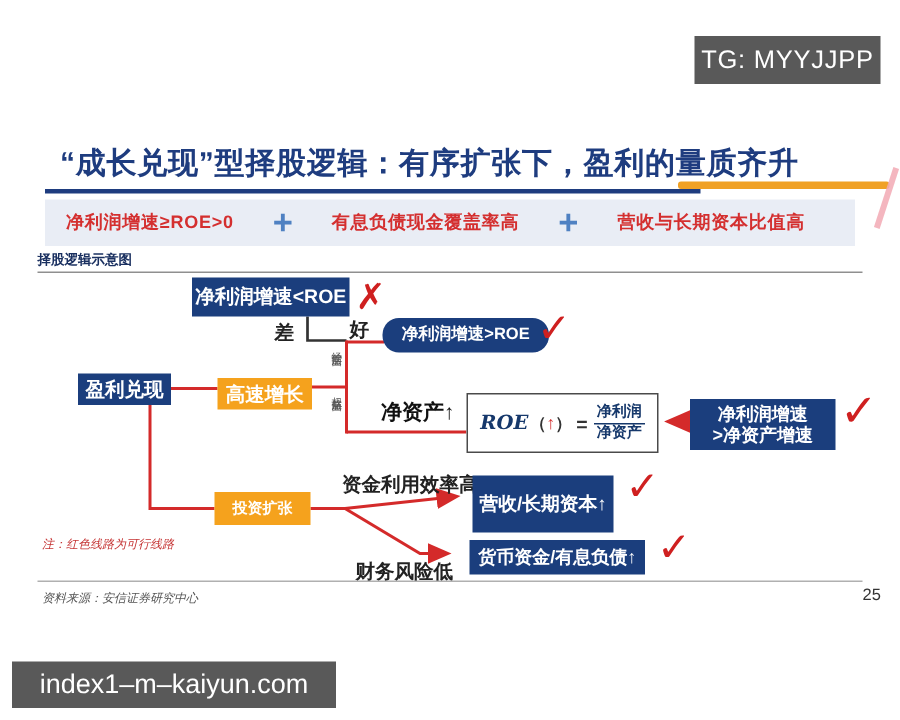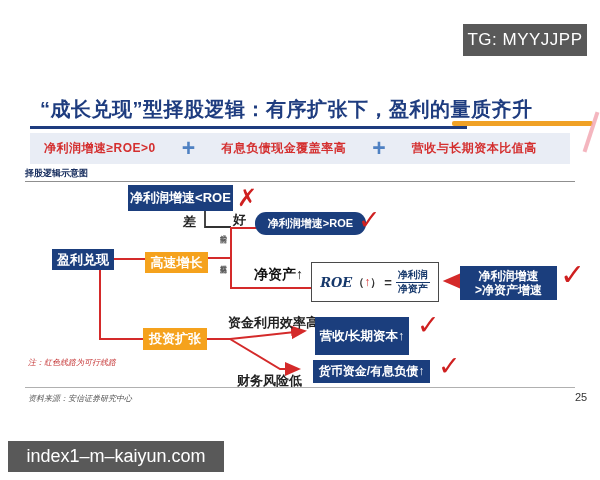--- a/index.html
+++ b/index.html
@@ -34,21 +34,21 @@
   
   .bluebox{position:absolute;background:#1b3e7d;color:#fff;font-weight:bold;
            display:flex;flex-direction:column;align-items:center;justify-content:center;
            text-align:center;line-height:1.2;white-space:nowrap;}
   .orangebox{position:absolute;background:#f5a21d;color:#fff;font-weight:bold;
              display:flex;align-items:center;justify-content:center;white-space:nowrap;}
   .b-roe-lt{left:128px;top:185px;width:105px;height:26px;font-size:13px;}
   .b-roe-gt{left:255px;top:212px;width:111px;height:23px;font-size:11px;border-radius:11px;}
   .b-profit{left:52px;top:249px;width:62px;height:21px;font-size:13px;}
   .b-growth{left:145px;top:252px;width:63px;height:21px;font-size:13px;}
-  .b-invest{left:143px;top:328px;width:64px;height:22px;font-size:13px;}
+  .b-invest{left:143px;top:328px;width:64px;height:22px;font-size:10px;}
   .b-npna{left:460px;top:266px;width:97px;height:34px;font-size:12px;}
   .b-revenue{left:315px;top:317px;width:94px;height:38px;font-size:12.5px;}
   .b-cash{left:313px;top:360px;width:117px;height:23px;font-size:12px;}
 
   
   .mark{position:absolute;color:#cf2020;font-weight:bold;font-family:"DejaVu Sans",sans-serif;line-height:1;}
   .m-x{left:237px;top:186px;font-size:24px;}
   .m-c1{left:358px;top:206px;font-size:27px;}
   .m-c2{left:560px;top:260px;font-size:30px;}
   .m-c3{left:417px;top:311px;font-size:27px;}

